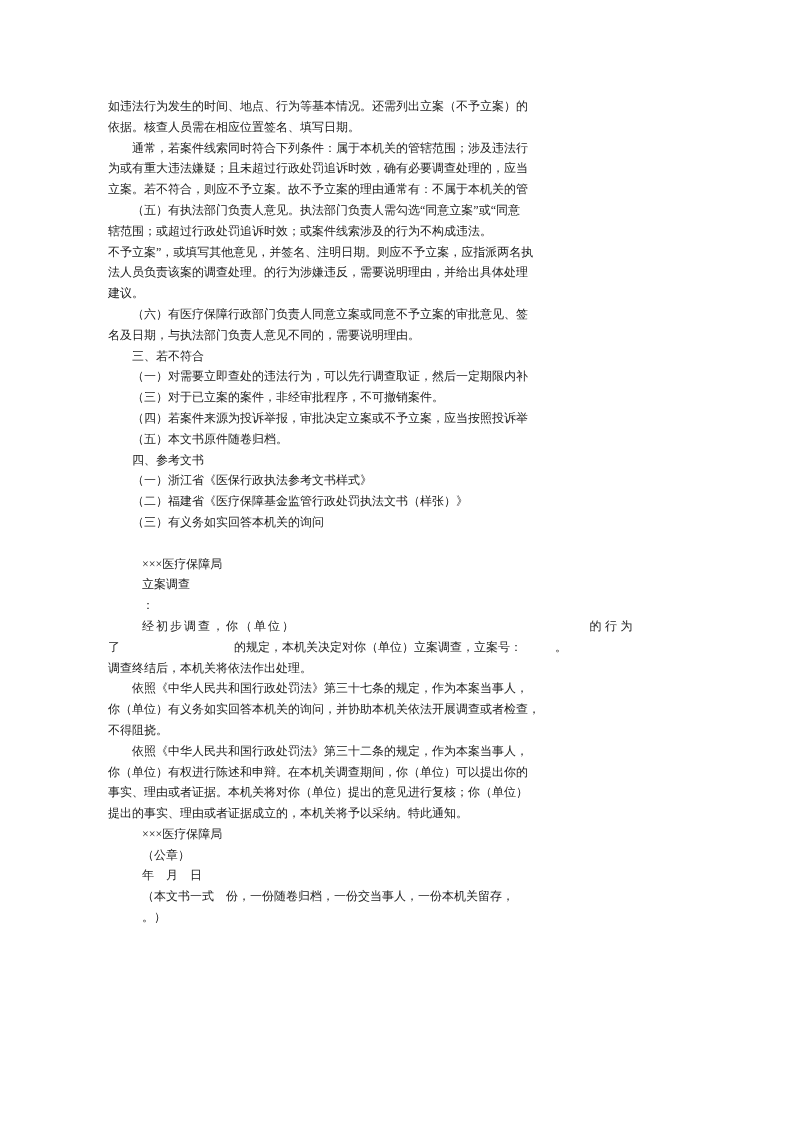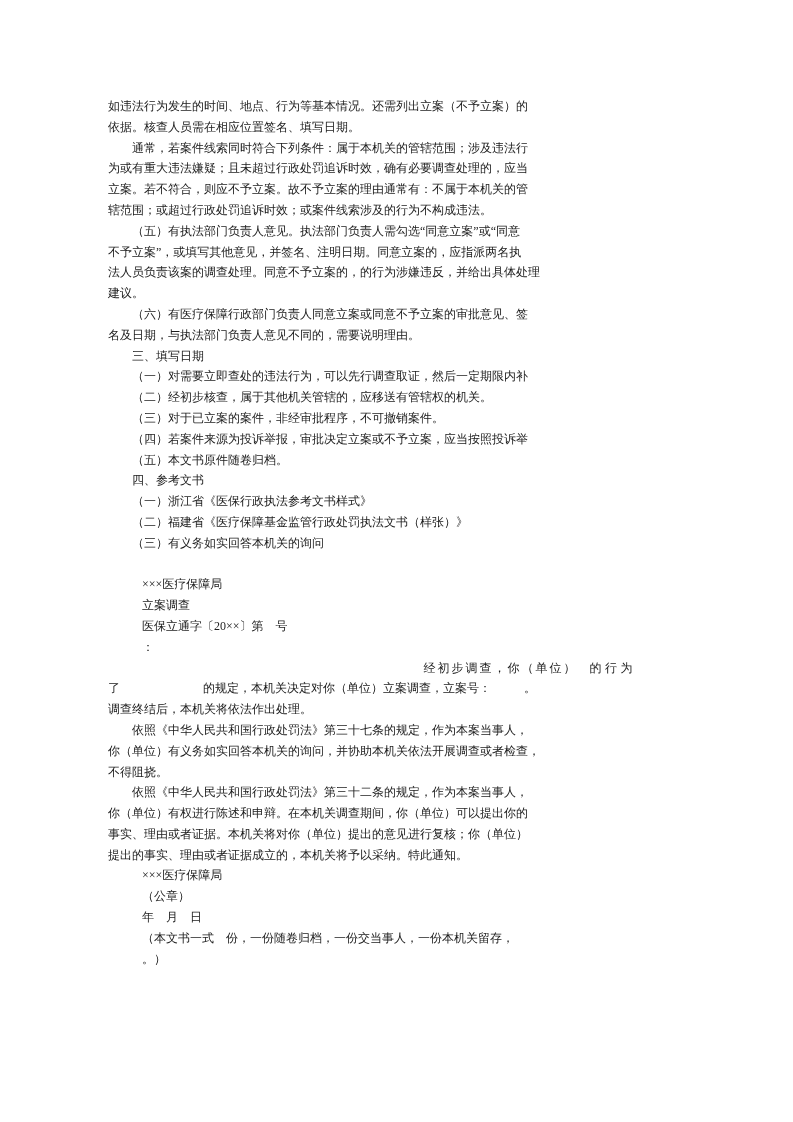--- a/index.html
+++ b/index.html
@@ -13,56 +13,54 @@
     font-family:"Liberation Serif","DejaVu Serif",serif;
     font-size:12px;
     line-height:20.8px;
     padding:96px 119px 0 108px;
     overflow:hidden;
   }
   .ln{height:20.8px;white-space:nowrap;}
   .blank{height:20.8px;}
   .ind-body{padding-left:24px;}
   .ind-notice{padding-left:34px;}
-  .gap-a{display:flex;justify-content:flex-end;padding-left:34px;width:590px;box-sizing:border-box;}
+  .gap-a{display:flex;justify-content:space-between;padding-left:34px;width:590px;box-sizing:border-box;}
   .gap-a .pre{letter-spacing:2px;}
   .gap-a .post{letter-spacing:3.5px;margin-left:12px;}
-  .gap-b .s2{margin-left:80px;}
+  .gap-b .s2{margin-left:111px;}
   .gap-b .s3{margin-left:30px;}
 </style>
 </head>
 <body>
 
 <div class="page">
   <div class="ln">如违法行为发生的时间、地点、行为等基本情况。还需列出立案（不予立案）的</div>
   <div class="ln">依据。核查人员需在相应位置签名、填写日期。</div>
   <div class="ln ind-body">通常，若案件线索同时符合下列条件：属于本机关的管辖范围；涉及违法行</div>
   <div class="ln">为或有重大违法嫌疑；且未超过行政处罚追诉时效，确有必要调查处理的，应当</div>
   <div class="ln">立案。若不符合，则应不予立案。故不予立案的理由通常有：不属于本机关的管</div>
+  <div class="ln ind-body">（五）有执法部门负责人意见。执法部门负责人需勾选“同意立案”或“同意</div>
   <div class="ln">辖范围；或超过行政处罚追诉时效；或案件线索涉及的行为不构成违法。</div>
-  <div class="ln ind-body">（五）有执法部门负责人意见。执法部门负责人需勾选“同意立案”或“同意</div>
-  <div class="ln">不予立案”，或填写其他意见，并签名、注明日期。同意立案的，应指派两名执</div>
-  <div class="ln">法人员负责该案的调查处理。同意不予立案的，的行为涉嫌违反，并给出具体处理</div>
+  <div class="ln">不予立案”，或填写其他意见，并签名、注明日期。则应不予立案，应指派两名执</div>
+  <div class="ln">法人员负责该案的调查处理。的行为涉嫌违反，需要说明理由，并给出具体处理</div>
   <div class="ln">建议。</div>
   <div class="ln ind-body">（六）有医疗保障行政部门负责人同意立案或同意不予立案的审批意见、签</div>
   <div class="ln">名及日期，与执法部门负责人意见不同的，需要说明理由。</div>
-  <div class="ln ind-body">三、填写日期</div>
+  <div class="ln ind-body">三、若不符合</div>
   <div class="ln ind-body">（一）对需要立即查处的违法行为，可以先行调查取证，然后一定期限内补</div>
-  <div class="ln ind-body">（二）经初步核查，属于其他机关管辖的，应移送有管辖权的机关。</div>
   <div class="ln ind-body">（三）对于已立案的案件，非经审批程序，不可撤销案件。</div>
   <div class="ln ind-body">（四）若案件来源为投诉举报，审批决定立案或不予立案，应当按照投诉举</div>
   <div class="ln ind-body">（五）本文书原件随卷归档。</div>
   <div class="ln ind-body">四、参考文书</div>
   <div class="ln ind-body">（一）浙江省《医保行政执法参考文书样式》</div>
   <div class="ln ind-body">（二）福建省《医疗保障基金监管行政处罚执法文书（样张）》</div>
   <div class="ln ind-body">（三）有义务如实回答本机关的询问</div>
   <div class="ln blank"></div>
   <div class="ln ind-notice">×××医疗保障局</div>
   <div class="ln ind-notice">立案调查</div>
-  <div class="ln ind-notice">医保立通字〔20××〕第　号</div>
   <div class="ln ind-notice">：</div>
   <div class="ln gap-a">
     <span class="pre">经初步调查，你（单位）</span>
     <span class="post">的行为涉嫌违反</span>
   </div>
   <div class="ln gap-b">
     <span class="s1">了</span>
     <span class="s2">的规定，本机关决定对你（单位）立案调查，立案号：</span>
     <span class="s3">。</span>
   </div>

